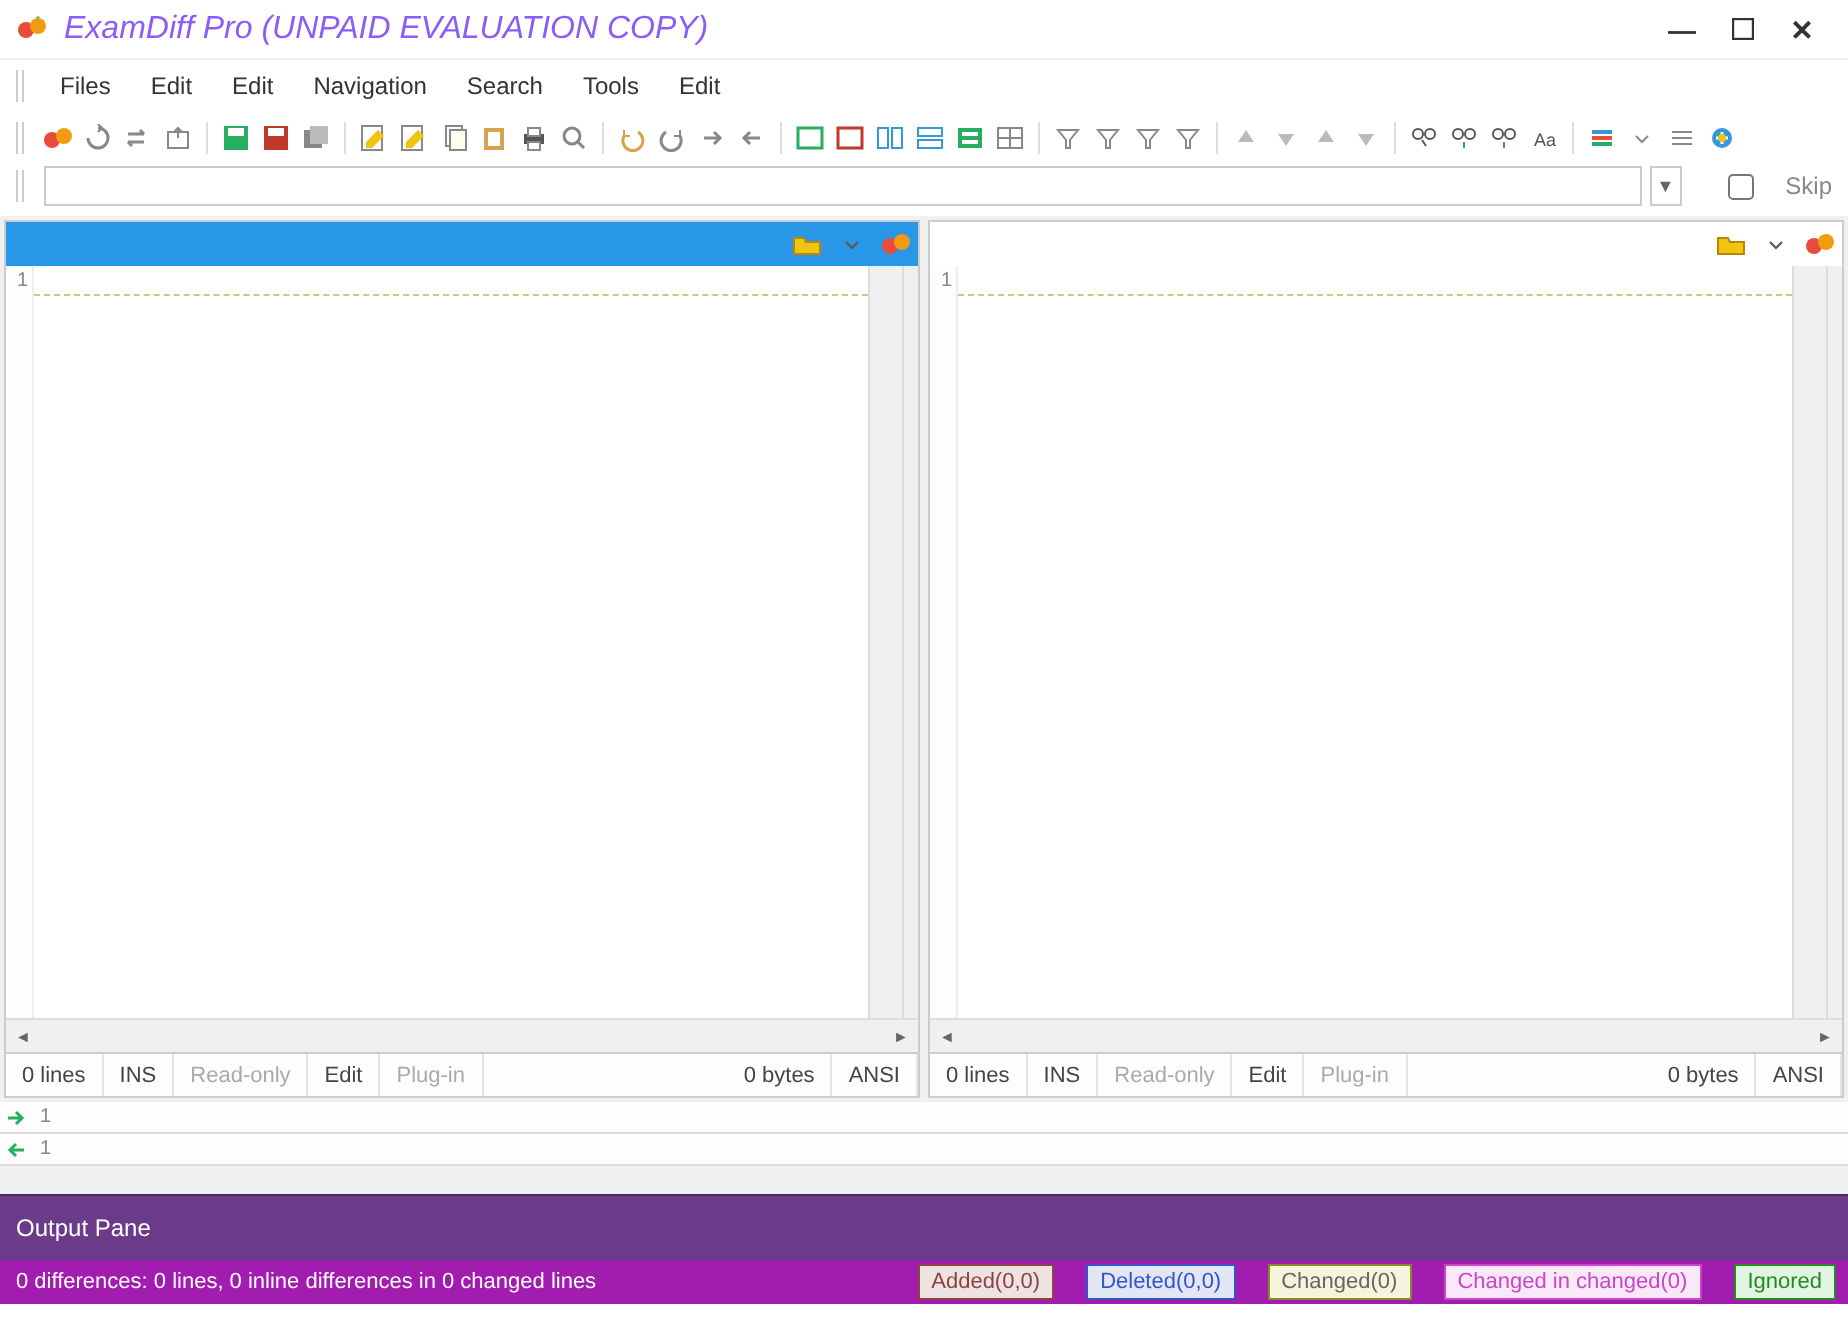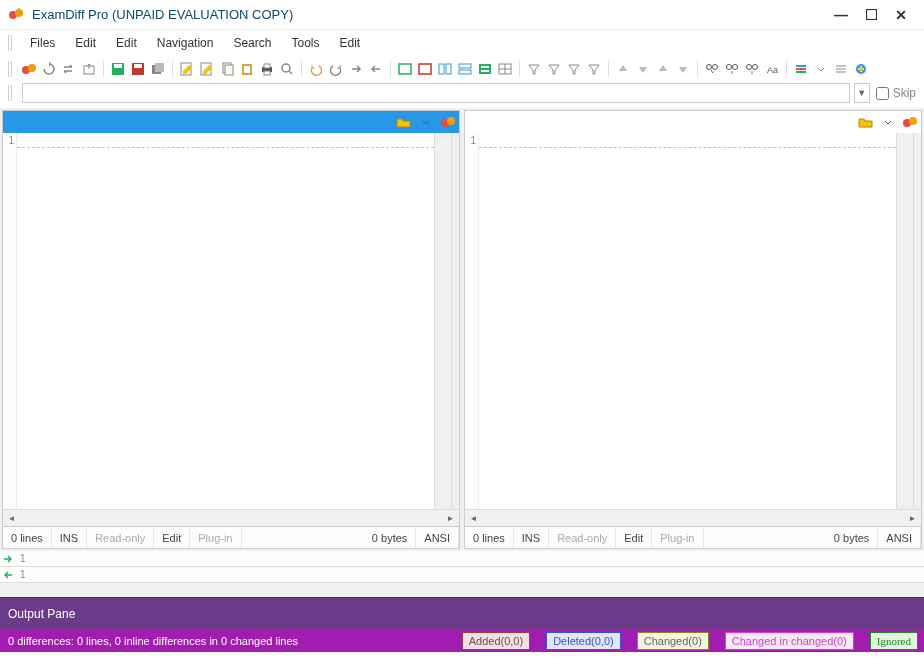--- a/index.html
+++ b/index.html
@@ -1,40 +1,40 @@
 <!DOCTYPE html>
 <html><head>
 <meta charset="utf-8">
 <style>
 * { box-sizing: border-box; margin: 0; padding: 0; }
 body { font-family: "Segoe UI", Tahoma, sans-serif; font-size: 12px; width: 924px; height: 665px; background: #fff; overflow: hidden; }
 
 
 .titlebar { height: 30px; display: flex; align-items: center; padding: 0 8px; background: #fff; border-bottom: 1px solid #eee; }
 .titlebar .app-icon { width: 16px; height: 16px; margin-right: 8px; }
-.titlebar .title { flex: 1; font-size: 13px; color: #0c4a6e; }
+.titlebar .title { flex: 1; font-size: 16px; color: #8b5cf6; font-style: italic; }
 .titlebar .win-btn { width: 30px; height: 20px; display: flex; align-items: center; justify-content: center; color: #333; font-size: 14px; font-weight: bold; cursor: pointer; }
 
 
 .menubar { height: 26px; display: flex; align-items: center; padding: 0 8px; background: #fff; }
 .menubar .grip { width: 6px; height: 16px; margin-right: 6px; background: repeating-linear-gradient(to right, #ccc 0 1px, transparent 1px 3px); }
 .menubar .menu-item { padding: 4px 10px; color: #333; cursor: pointer; }
 
 
 .toolbar { height: 26px; display: flex; align-items: center; padding: 0 8px; background: #fff; gap: 2px; }
 .toolbar .grip { width: 6px; height: 16px; margin-right: 4px; background: repeating-linear-gradient(to right, #ccc 0 1px, transparent 1px 3px); flex-shrink: 0; }
 .tb-btn { width: 18px; height: 18px; display: flex; align-items: center; justify-content: center; cursor: pointer; border-radius: 2px; flex-shrink: 0; }
 .tb-sep { width: 1px; height: 16px; background: #ddd; margin: 0 3px; flex-shrink: 0; }
 
 
 .searchbar { height: 26px; display: flex; align-items: center; padding: 0 8px 4px 8px; gap: 4px; }
 .searchbar .grip { width: 6px; height: 16px; margin-right: 4px; background: repeating-linear-gradient(to right, #ccc 0 1px, transparent 1px 3px); }
 .search-input { flex: 1; height: 20px; border: 1px solid #ccc; padding: 0 4px; font-size: 12px; }
 .search-dd { width: 16px; height: 20px; border: 1px solid #ccc; display: flex; align-items: center; justify-content: center; font-size: 9px; color: #666; cursor: pointer; }
-.skip-chk { display: flex; align-items: center; gap: 4px; margin-left: 2px; color: #888; }
+.skip-chk { display: flex; align-items: center; gap: 16px; margin-left: 19px; color: #888; }
 .skip-chk input { width: 13px; height: 13px; }
 
 
 .main { display: flex; height: 443px; background: #f0f0f0; padding: 2px; gap: 4px; }
 .pane-wrap { flex: 1; display: flex; flex-direction: column; border: 1px solid #ccc; background: #fff; }
 .pane-header { height: 22px; display: flex; align-items: center; }
 .pane-header.active { background: #2897e8; }
 .pane-header .spacer { flex: 1; }
 .pane-header .ph-btn { width: 22px; height: 18px; display: flex; align-items: center; justify-content: center; cursor: pointer; }
 .pane-body { flex: 1; display: flex; overflow: hidden; position: relative; }
@@ -63,21 +63,21 @@
 .output-pane { background: #6b3b8a; border-top: 1px solid #4a2866; }
 .output-header { height: 24px; display: flex; align-items: center; padding: 16px 8px; color: #fff; font-size: 12px; }
 .diff-summary { height: 22px; display: flex; align-items: center; background: #a21caf; color: #fff; font-size: 11px; padding: 0 4px; }
 .diff-summary .summary-text { flex: 1; padding-left: 4px; }
 .legend { display: flex; gap: 16px; padding-right: 2px; }
 .legend-item { padding: 2px 6px; font-size: 11px; background: #fff; border: 1px solid; }
 .leg-added { border-color: #8b4444; color: #8b4444; background: #efe2e2; }
 .leg-deleted { border-color: #3355cc; color: #3355cc; background: #e2e6f5; }
 .leg-changed { border-color: #888822; color: #666; background: #f5f5dc; }
 .leg-cic { border-color: #cc44cc; color: #cc44cc; background: #f8e8f8; }
-.leg-ignored { border-color: #228b22; color: #228b22; background: #e2f5e2; font-family: Liberation Serif, serif; }
+.leg-ignored { border-color: #228b22; color: #228b22; background: #e2f5e2; }
 svg { display: block; }
 </style>
 </head>
 <body>
 
 <div class="titlebar">
   <span class="app-icon">
     <svg width="16" height="16">
         <circle cx="5" cy="8" r="4" fill="#e74c3c"></circle>
         <circle cx="11" cy="6" r="4" fill="#f39c12"></circle>

